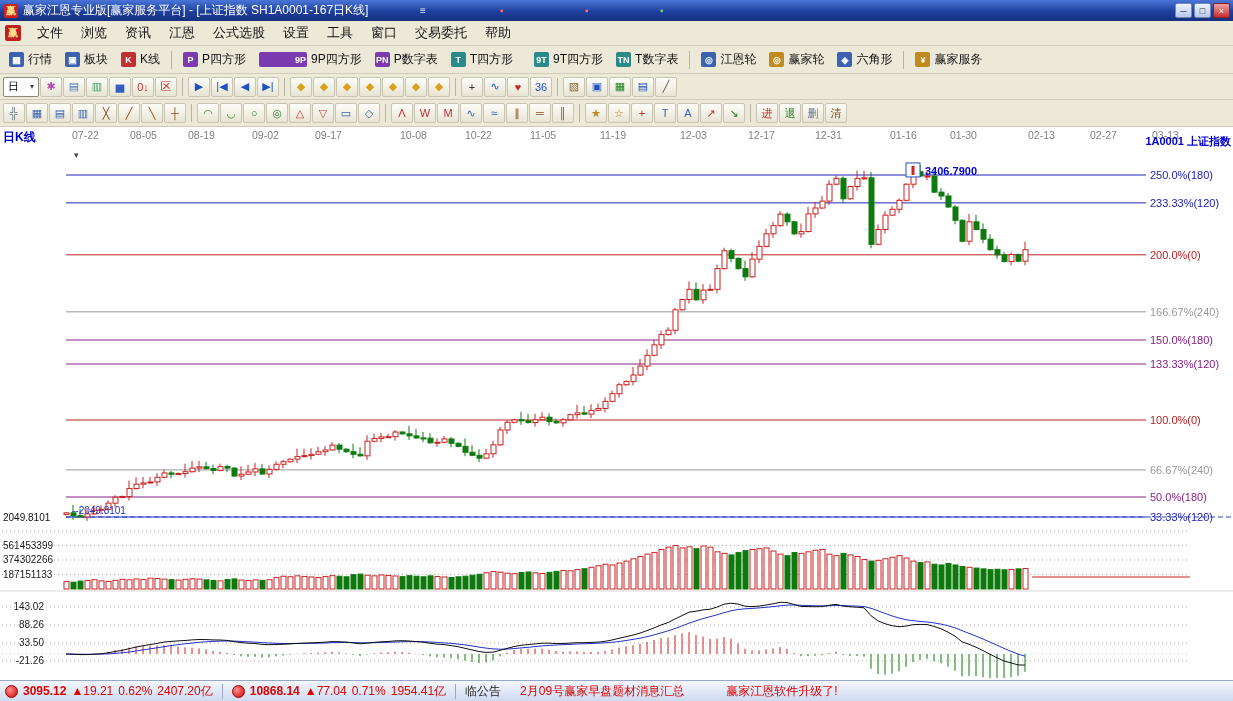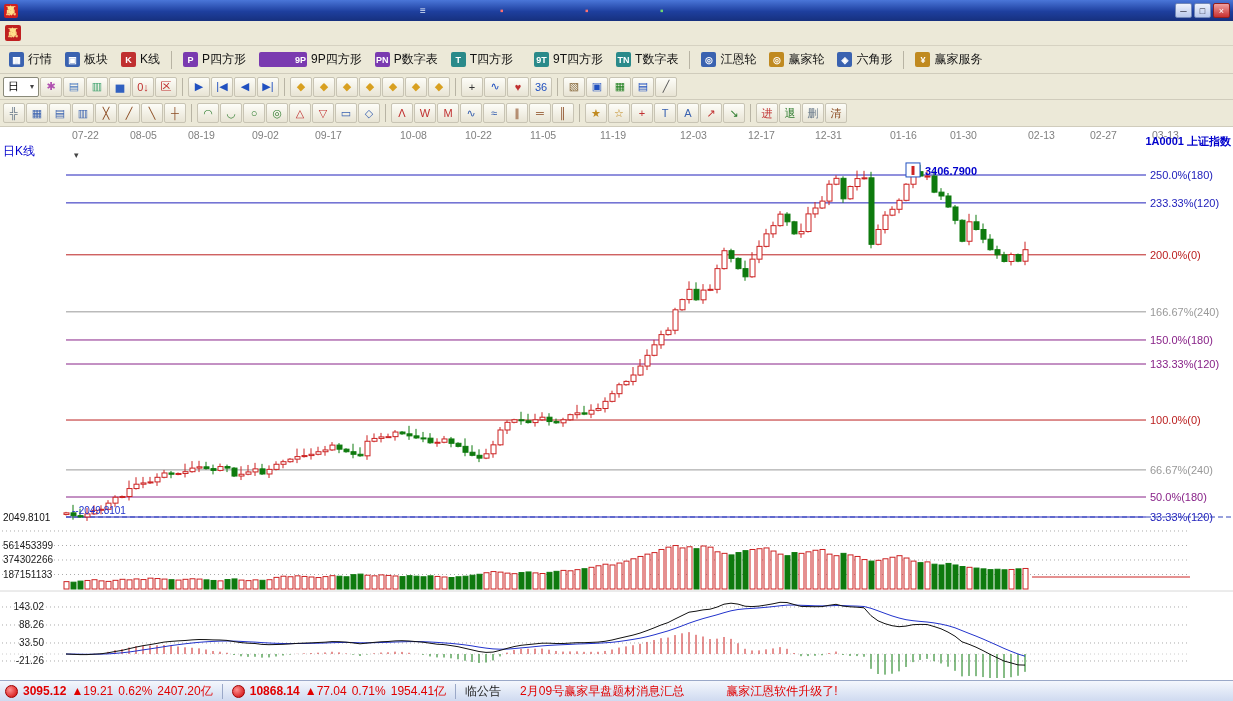--- a/index.html
+++ b/index.html
@@ -37,21 +37,21 @@
   .tb-sep{width:1px;height:18px;background:#b8b4a4;margin:0 4px;flex:none}
   .ibtn{width:22px;height:20px;border:1px solid #c8c4b4;background:linear-gradient(#fdfdf8,#e8e4d4);
     display:flex;align-items:center;justify-content:center;font-size:11px;cursor:default;flex:none;border-radius:2px}
   .ibtn.combo{width:36px;background:#fff;border:1px solid #8a8a7a;justify-content:space-between;padding:0 4px;font-size:11px}
   .ibtn .caret{font-size:8px;color:#444}
 
   
   .chart-area{position:relative;width:1233px;height:553px;background:#fff}
   #chart-svg{position:absolute;left:0;top:0;font-family:"Liberation Sans",sans-serif}
   .ov{position:absolute;z-index:2;white-space:nowrap}
-  .pane-label{left:3px;top:16px;font-size:12px;color:#0000cc;font-weight:normal}
+  .pane-label{left:3px;top:2px;font-size:12px;color:#0000cc;font-weight:bold}
   .macd-header{left:0;top:465px;height:13px;width:100%;font-size:11px}
   .macd-header span{position:absolute;top:0}
   .mh-macd{left:3px;color:#0000cc;font-weight:bold}
   .mh-dif{left:78px;color:#222}
   .mh-dea{left:163px;color:#222}
   .mh-val{left:258px;color:#cc00cc}
 
   
   .statusbar{height:21px;display:flex;align-items:center;background:linear-gradient(#f4f7fd,#cfdaf0);
     border-top:1px solid #9aa8c8;font-size:12px;padding:0 5px;gap:5px;color:#222}
@@ -69,34 +69,47 @@
     text-shadow:1px 1px 0 #fff,-1px -1px 0 #ffe}
   .watermark sup{font-size:11px;letter-spacing:0}
 </style>
 </head>
 <body>
 
 <div id="app">
 
   <div class="titlebar">
     <span class="app-logo">赢</span>
+    <span class="title-text">赢家江恩专业版[赢家服务平台] - [上证指数  SH1A0001-167日K线]</span>
     <span id="titlebar-deco"></span>
     <span class="win-btns" id="win-btns">
         <span class="win-btn">─</span>
         <span class="win-btn">□</span>
         <span class="win-btn close">×</span>
       </span>
   <span class="tb-deco" style="left: 420px; color: rgb(223, 232, 248);">≡</span>
       <span class="tb-deco" style="left: 500px; color: rgb(255, 112, 112);">▪</span>
       <span class="tb-deco" style="left: 585px; color: rgb(255, 112, 112);">▪</span>
       <span class="tb-deco" style="left: 660px; color: rgb(112, 216, 112);">▪</span>
     </div>
 
   <div class="menubar">
     <span class="menu-logo">赢</span>
+    <span id="menu-items" style="display:flex">
+        <span class="menu-item">文件</span>
+        <span class="menu-item">浏览</span>
+        <span class="menu-item">资讯</span>
+        <span class="menu-item">江恩</span>
+        <span class="menu-item">公式选股</span>
+        <span class="menu-item">设置</span>
+        <span class="menu-item">工具</span>
+        <span class="menu-item">窗口</span>
+        <span class="menu-item">交易委托</span>
+        <span class="menu-item">帮助</span>
+      </span>
   </div>
 
   <div class="toolbar" id="toolbar1">
       <span class="tb1-btn">
         <span class="tb1-badge" style="background: rgb(58, 98, 176);">▦</span>
         <span class="tb1-label">行情</span>
       </span>
       <span class="tb1-btn">
         <span class="tb1-badge" style="background: rgb(58, 98, 176);">▣</span>
         <span class="tb1-label">板块</span>

